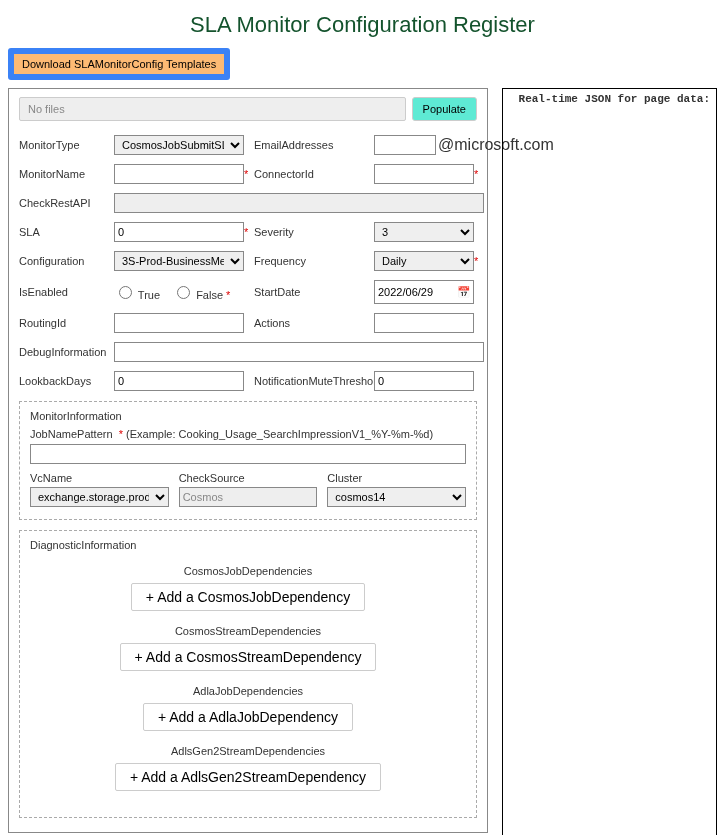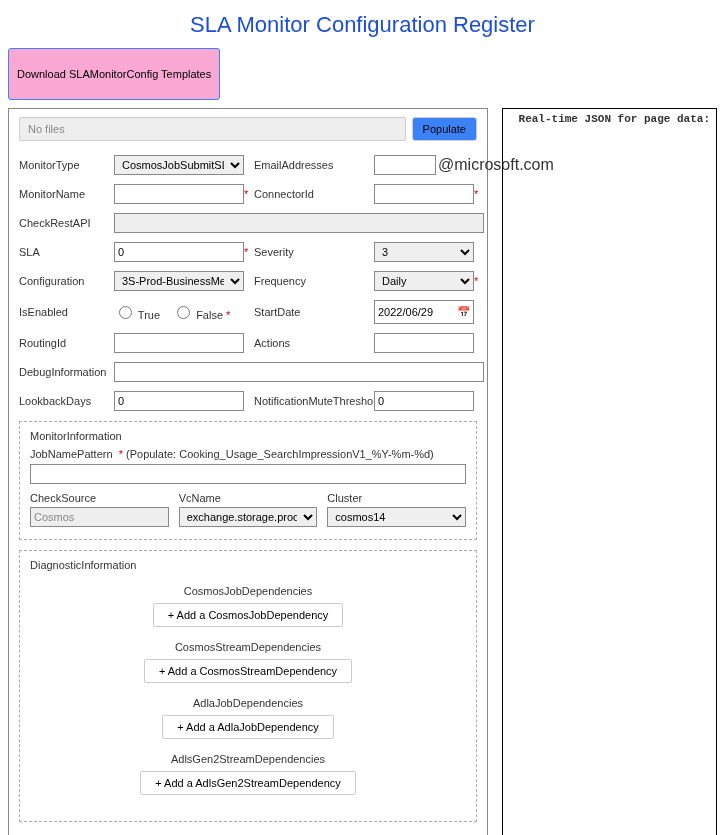--- a/index.html
+++ b/index.html
@@ -9,27 +9,27 @@
     margin: 0;
     padding: 8px;
     color: #333;
     width: 725px;
   }
   h1.title {
     font-size: 22px;
     font-weight: 400;
     text-align: center;
     margin: 4px 0 10px 0;
-    color: #1d4ed8;
+    color: #14532d;
   }
   .top-btn {
     font-size: 11px;
-    padding: 19px 8px;
-    border: 1px solid #3b82f6;
-    background: #f9a8d4;
+    padding: 4px 8px;
+    border: 6px solid #3b82f6;
+    background: #fdba74;
     border-radius: 3px;
     cursor: pointer;
   }
   .layout {
     display: flex;
     gap: 14px;
     margin-top: 8px;
   }
   .left-col {
     width: 480px;
@@ -59,21 +59,21 @@
     flex: 1;
     border: 1px solid #ccc;
     background: #eee;
     color: #888;
     font-size: 11px;
     padding: 5px 8px;
     border-radius: 2px;
   }
   .populate-btn {
     border: 1px solid #ccc;
-    background: #3b82f6;
+    background: #5eead4;
     font-size: 11px;
     padding: 4px 10px;
     border-radius: 3px;
     cursor: pointer;
   }
   .grid {
     display: grid;
     grid-template-columns: 95px 130px 10px 120px 100px 10px;
     row-gap: 9px;
     align-items: center;
@@ -117,21 +117,21 @@
   .mi-grid {
     display:grid;
     grid-template-columns: 1fr 1fr 1fr;
     gap:10px;
     margin-top:8px;
   }
   .mi-grid .col{display:flex;flex-direction:column;gap:3px;}
   .dep-block{text-align:center;margin:14px 0;}
   .dep-title{font-size:11px;margin-bottom:6px;}
   .dep-btn{
-    font-size:11px;
+    font-size:14px;
     border:1px solid #ccc;
     background:#fff;
     padding:5px 14px;
     border-radius:2px;
     cursor:pointer;
   }
   .footer-btns{
     display:flex;
     justify-content:flex-end;
     gap:10px;
@@ -233,31 +233,31 @@
         <div class="lbl" style="white-space:normal;">NotificationMuteThreshold</div>
         <input type="text" value="0" style="">
         <div></div>
       </div>
 
       <div class="dashed-box">
         <div class="section-title">MonitorInformation</div>
         <div class="jobname-row">
           <span>JobNamePattern</span>
           &nbsp;<span class="star">*</span>
-          <span>(Populate: Cooking_Usage_SearchImpressionV1_%Y-%m-%d)</span>
+          <span>(Example: Cooking_Usage_SearchImpressionV1_%Y-%m-%d)</span>
         </div>
         <input type="text" style="width: 100%;" value="">
         <div class="mi-grid">
           <div class="col">
+            <span>VcName</span>
+            <select><option>exchange.storage.prod</option></select>
+          </div>
+          <div class="col">
             <span>CheckSource</span>
             <input type="text" disabled="" value="Cosmos" style="">
-          </div>
-          <div class="col">
-            <span>VcName</span>
-            <select><option>exchange.storage.prod</option></select>
           </div>
           <div class="col">
             <span>Cluster</span>
             <select><option>cosmos14</option></select>
           </div>
         </div>
       </div>
 
       <div class="dashed-box">
         <div class="section-title">DiagnosticInformation</div>

